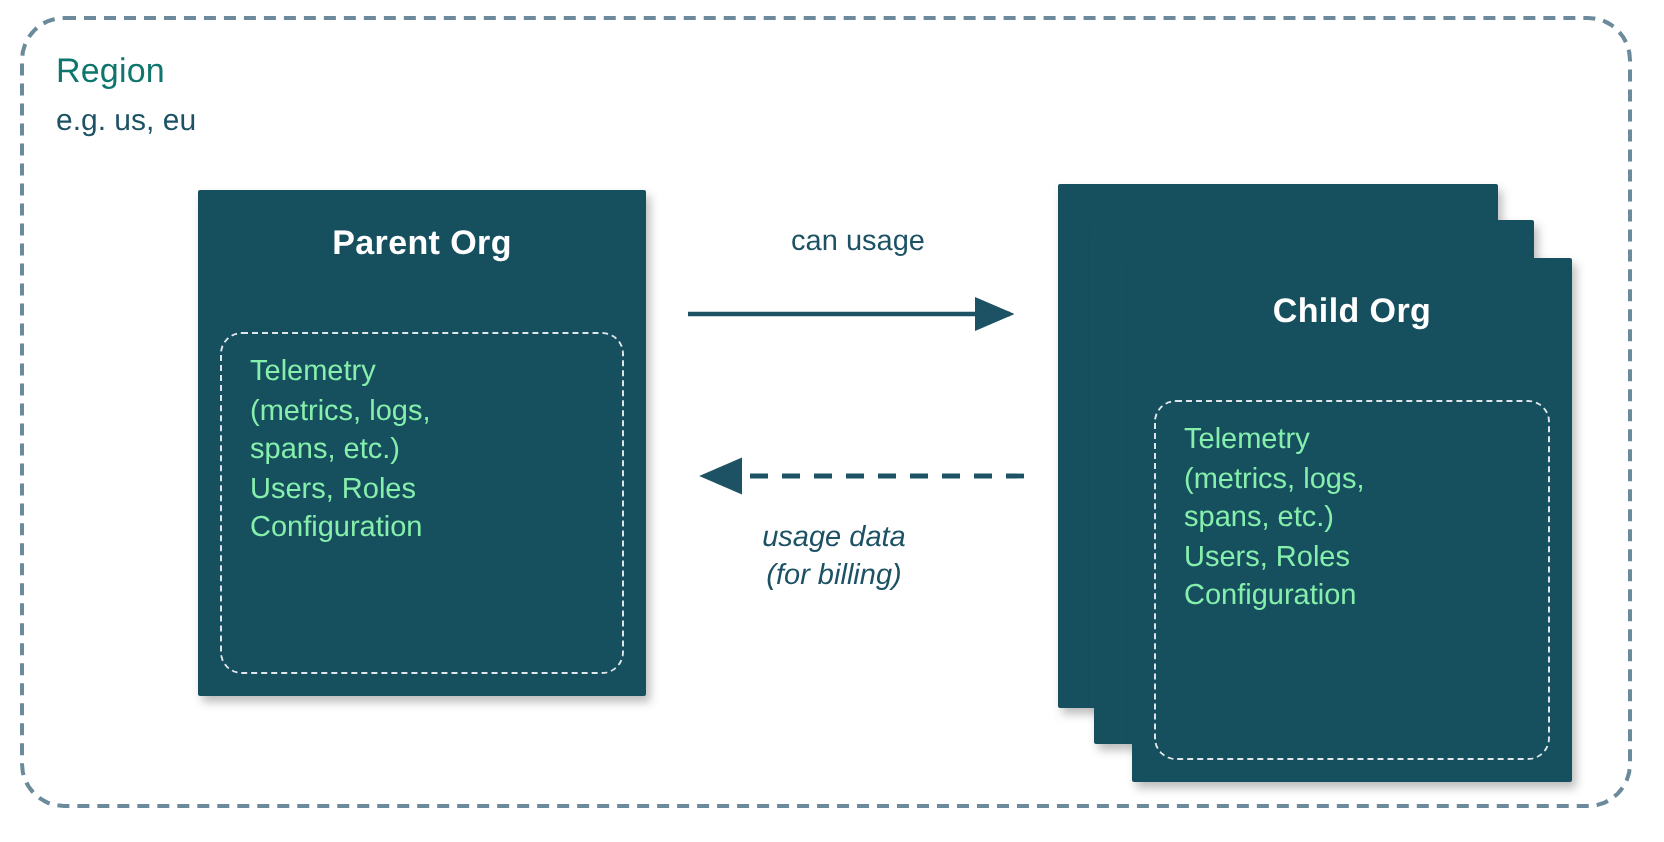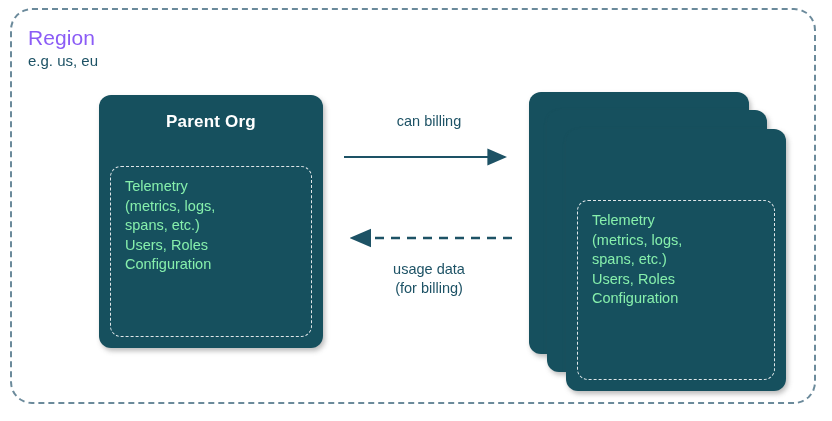--- a/index.html
+++ b/index.html
@@ -30,40 +30,40 @@
     box-sizing: border-box;
     border: 2px dashed #6b8a9b;
     border-radius: 22px;
     background: transparent;
   }
 
   .region-title {
     position: absolute;
     left: 28px;
     top: 26px;
-    font-size: 21px;
-    color: #8b5cf6;
+    font-size: 17px;
+    color: #0f766e;
     letter-spacing: 0.1px;
     white-space: nowrap;
   }
   .region-subtitle {
     position: absolute;
     left: 28px;
     top: 52px;
     font-size: 15px;
     color: #1d5265;
     white-space: nowrap;
   }
 
   
   .org-card {
     position: absolute;
     box-sizing: border-box;
     background: #16505e;
-    border-radius: 12px;
+    border-radius: 1px;
     box-shadow: 2px 3px 5px rgba(80, 80, 80, 0.38);
   }
 
   .parent-card {
     left: 99px;
     top: 95px;
     width: 224px;
     height: 253px;
   }
 
@@ -153,23 +153,24 @@
     font-size: 14.5px;
     line-height: 19px;
     white-space: pre-line;
   }
   .label-create {
     left: 344px;
     top: 112px;
     width: 170px;
   }
   .label-usage {
-    left: 344px;
+    left: 332px;
     top: 260px;
     width: 170px;
+    font-style: italic;
   }
 </style>
 </head>
 <body>
 
 <div id="canvas">
 
   <div class="region-box"></div>
   <div class="region-title">Region</div>
   <div class="region-subtitle">e.g. us, eu</div>
@@ -182,20 +183,21 @@
 spans, etc.)
 Users, Roles
 Configuration</div>
     </div>
   </div>
 
   <div class="child-stack">
     <div class="org-card child-card-3"></div>
     <div class="org-card child-card-2"></div>
     <div class="org-card child-card-1">
+      <div class="card-title">Child Org</div>
       <div class="inner-dashed">
         <div class="inner-text">Telemetry
 (metrics, logs,
 spans, etc.)
 Users, Roles
 Configuration</div>
       </div>
     </div>
   </div>
 
@@ -207,17 +209,17 @@
       <marker id="arrowLeft" markerWidth="9" markerHeight="9" refX="8" refY="4.5" orient="auto" markerUnits="strokeWidth">
         <path d="M0,0.6 L9,4.5 L0,8.4 z" fill="#1d5265"></path>
       </marker>
     </defs>
 
     <line x1="344" y1="157" x2="505" y2="157" stroke="#1d5265" stroke-width="2.2" marker-end="url(#arrowRight)"></line>
 
     <line x1="512" y1="238" x2="352" y2="238" stroke="#1d5265" stroke-width="2.4" stroke-dasharray="9 7" marker-end="url(#arrowLeft)"></line>
   </svg>
 
-  <div class="edge-label label-create">can billing</div>
+  <div class="edge-label label-create">can usage</div>
   <div class="edge-label label-usage">usage data
 (for billing)</div>
 
 </div>
 
 </body></html>

